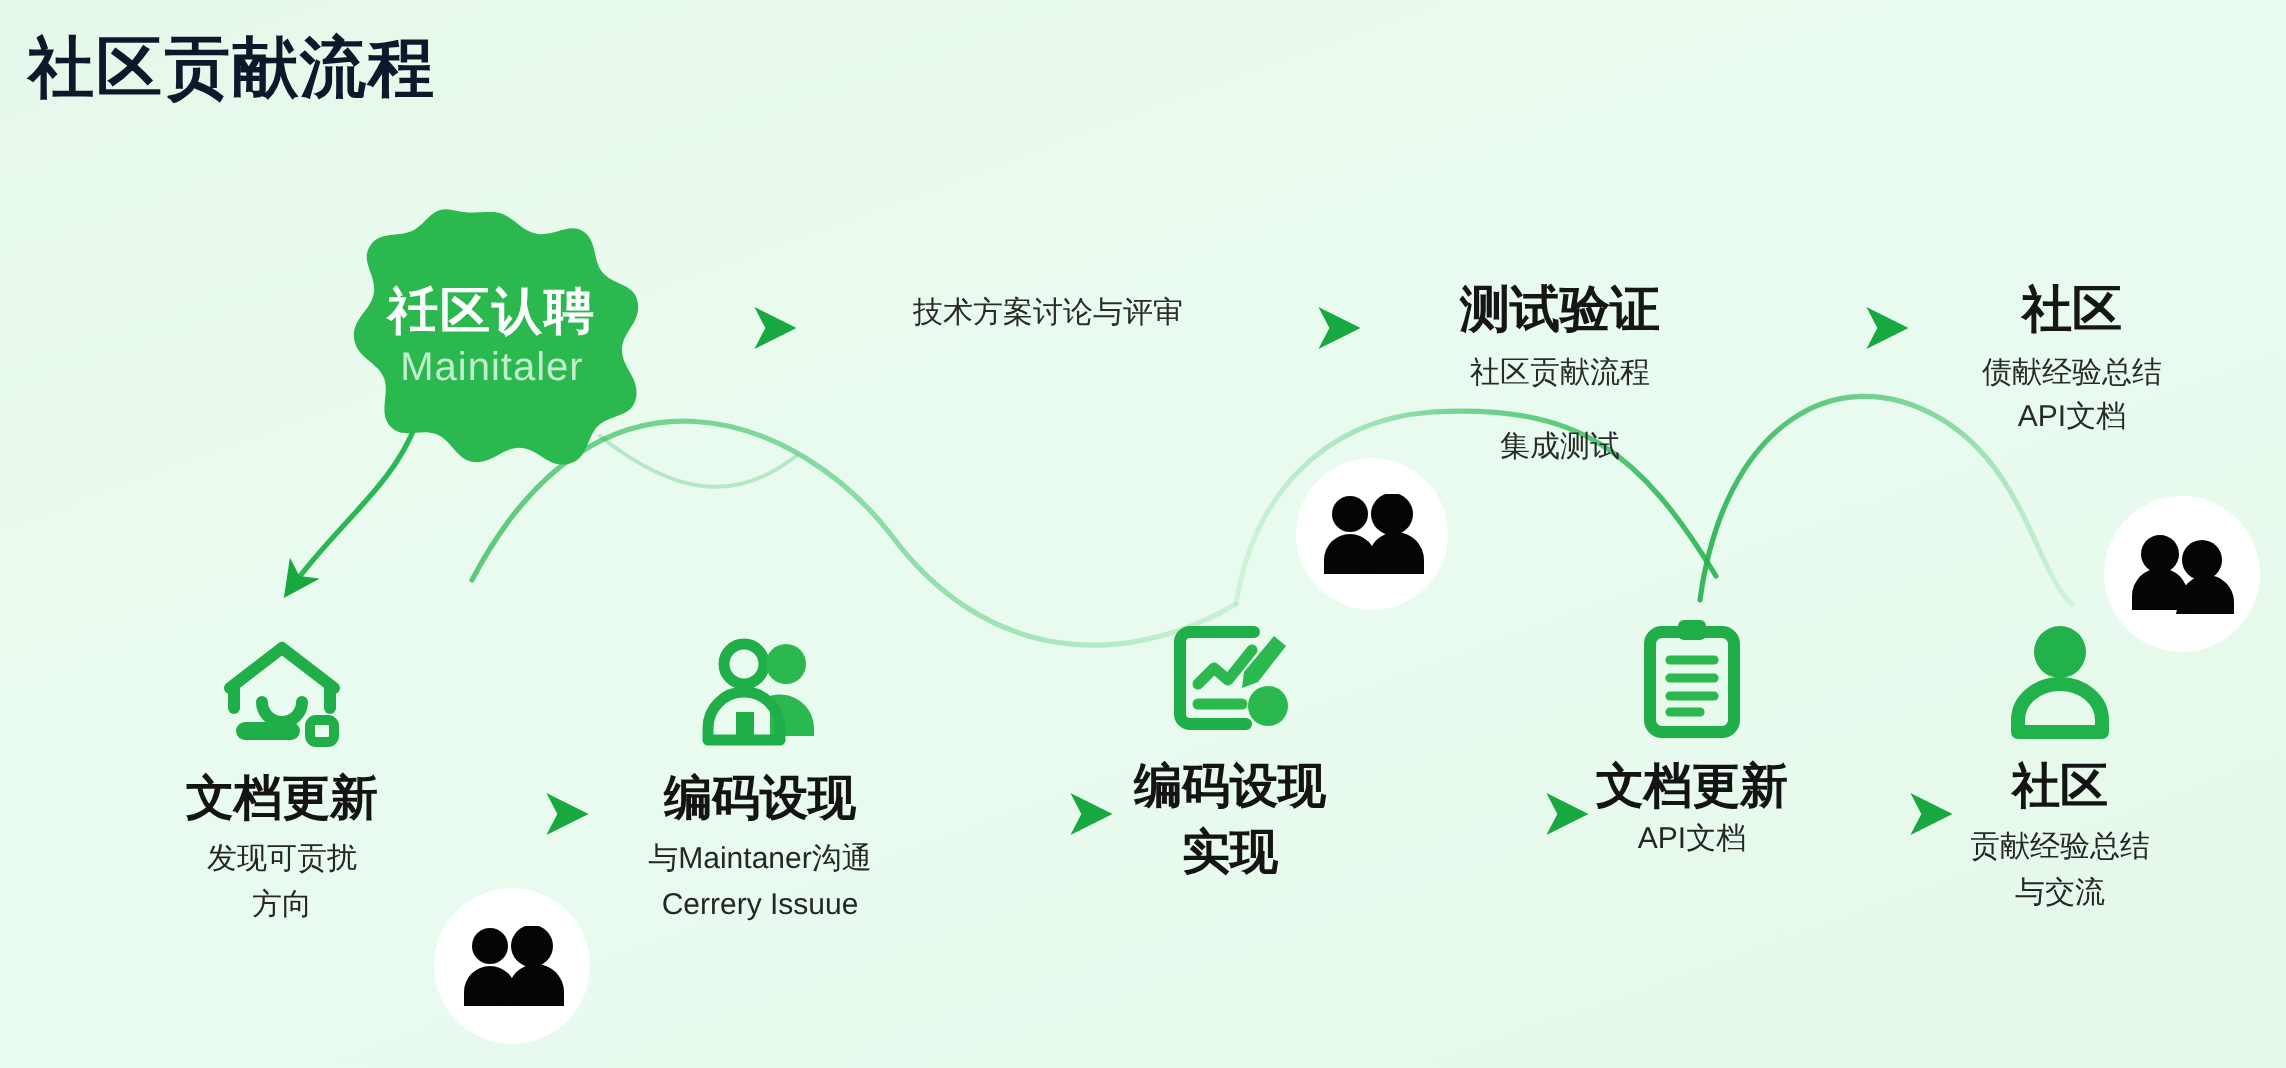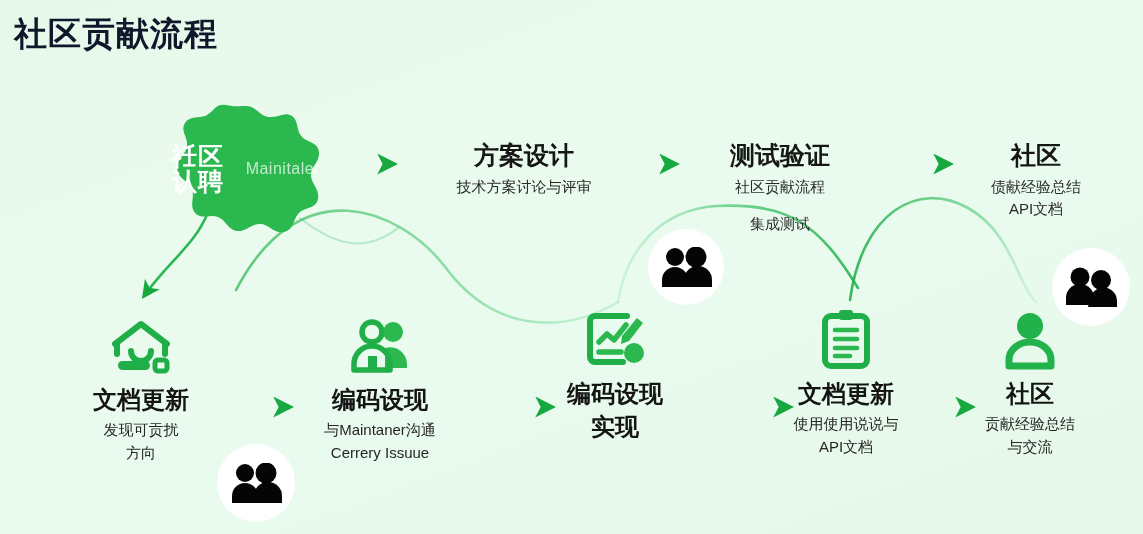--- a/index.html
+++ b/index.html
@@ -37,34 +37,35 @@
     position: absolute;
     left: 172px; top: 104px;
     width: 148px; height: 130px;
   }
   .badge svg { position: absolute; left: 0; top: 0; }
   .badge-text {
     position: absolute;
     left: 0; top: 0;
     width: 148px; height: 130px;
     display: flex;
-    flex-direction: row;
+    flex-direction: column;
     align-items: center;
     justify-content: center;
     gap: 5px;
+    text-align: right;
   }
   .badge-cn {
     font-size: 25px;
     font-weight: 700;
     color: #ffffff;
     letter-spacing: 1px;
     line-height: 1;
   }
   .badge-en {
-    font-size: 16px;
+    font-size: 20px;
     color: rgba(255,255,255,0.72);
     letter-spacing: 0.5px;
     line-height: 1;
   }
 
   
   .top-node {
     position: absolute;
     text-align: center;
   }
@@ -208,21 +209,20 @@
              C16 33 8 27 13 19 C18 11 28 15 35 11 C42 7 44 -1 54 1
              C64 3 64 2 74 2 Z" fill="#2ab84f"></path>
   </svg>
   <div class="badge-text">
     <div class="badge-cn">祍区认聘</div>
     <div class="badge-en">Mainitaler</div>
   </div>
 </div>
 
 <div class="top-node" style="left:400px; top:141px; width:248px;">
-  <div class="top-title">方案设计</div>
   <div class="top-sub">技术方案讨论与评审</div>
 </div>
 
 <div class="top-node" style="left:680px; top:141px; width:200px;">
   <div class="top-title">测试验证</div>
   <div class="top-sub">社区贡献流程</div>
   <div class="top-sub" style="margin-top:16px;">集成测试</div>
 </div>
 
 <div class="top-node" style="left:936px; top:141px; width:200px;">
@@ -281,21 +281,20 @@
     <svg width="58" height="62" viewBox="0 0 58 62">
       <rect x="8" y="8" width="42" height="50" rx="6" fill="none" stroke="#1fae48" stroke-width="6"></rect>
       <rect x="22" y="2" width="14" height="10" rx="3" fill="#1fae48"></rect>
       <path d="M18 22 H40" stroke="#2ab84f" stroke-width="4.6" stroke-linecap="round"></path>
       <path d="M18 31 H40" stroke="#2ab84f" stroke-width="4.6" stroke-linecap="round"></path>
       <path d="M18 40 H40" stroke="#2ab84f" stroke-width="4.6" stroke-linecap="round"></path>
       <path d="M18 48 H33" stroke="#2ab84f" stroke-width="4.6" stroke-linecap="round"></path>
     </svg>
   </div>
   <div class="bot-title">文档更新</div>
-  <div class="bot-sub">使用使用说说与</div>
   <div class="bot-sub" style="margin-top:1px;">API文档</div>
 </div>
 
 <div class="bot-node" style="left:930px; top:308px;">
   <div class="bot-icon">
     <svg width="58" height="60" viewBox="0 0 58 60">
       <circle cx="29" cy="16" r="13" fill="#22b24c"></circle>
       <path d="M8 56 v-6 a21 18 0 0 1 42 0 v6 z" fill="none" stroke="#22b24c" stroke-width="7" stroke-linejoin="round"></path>
     </svg>
   </div>

